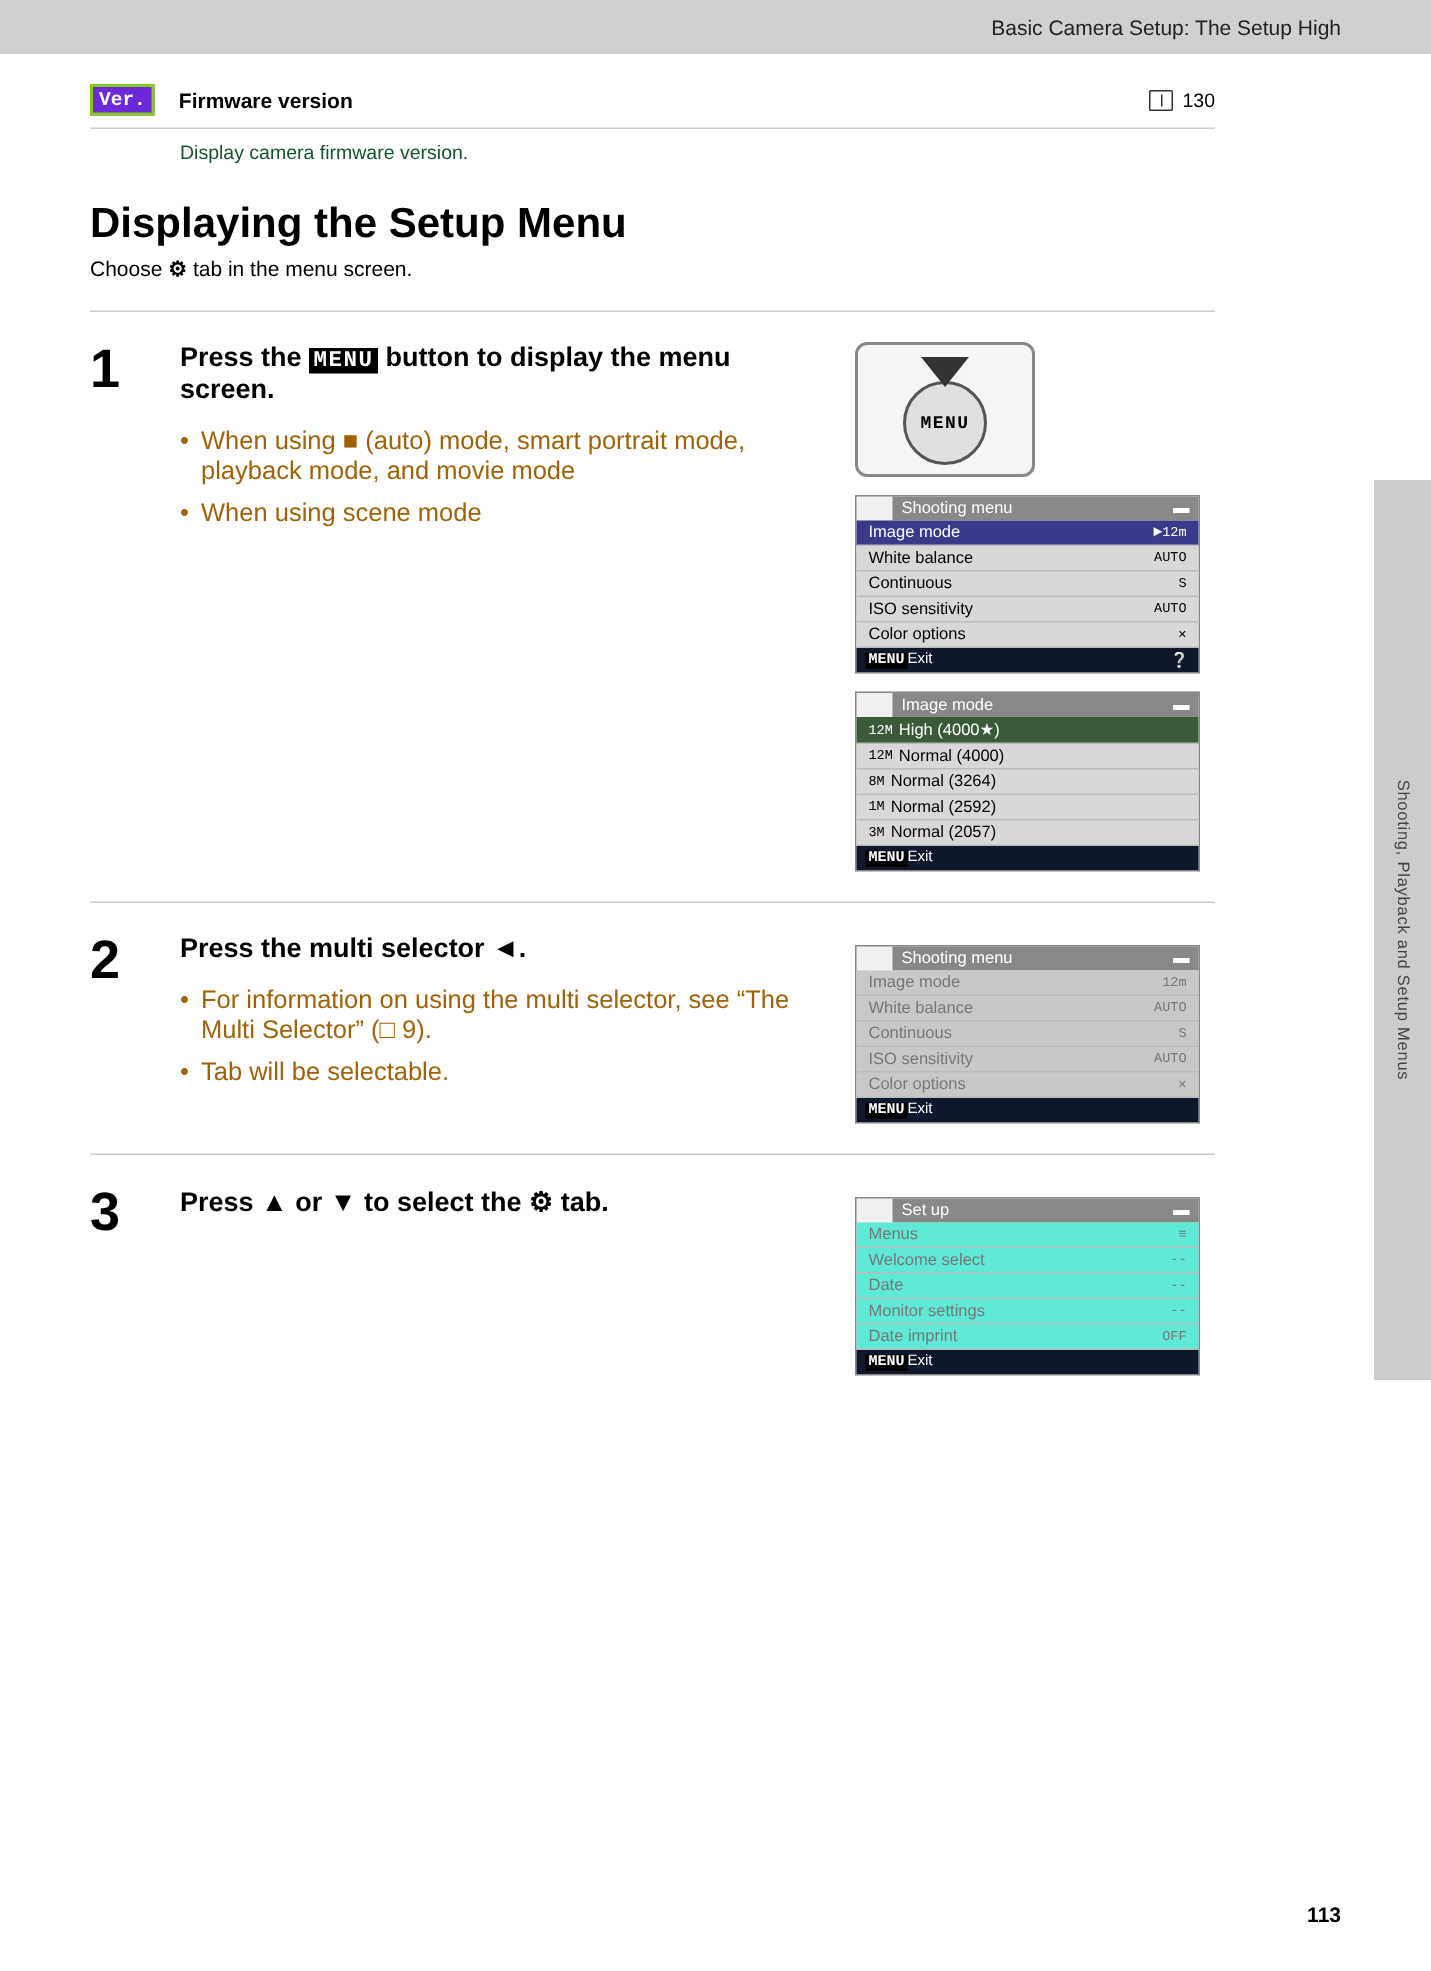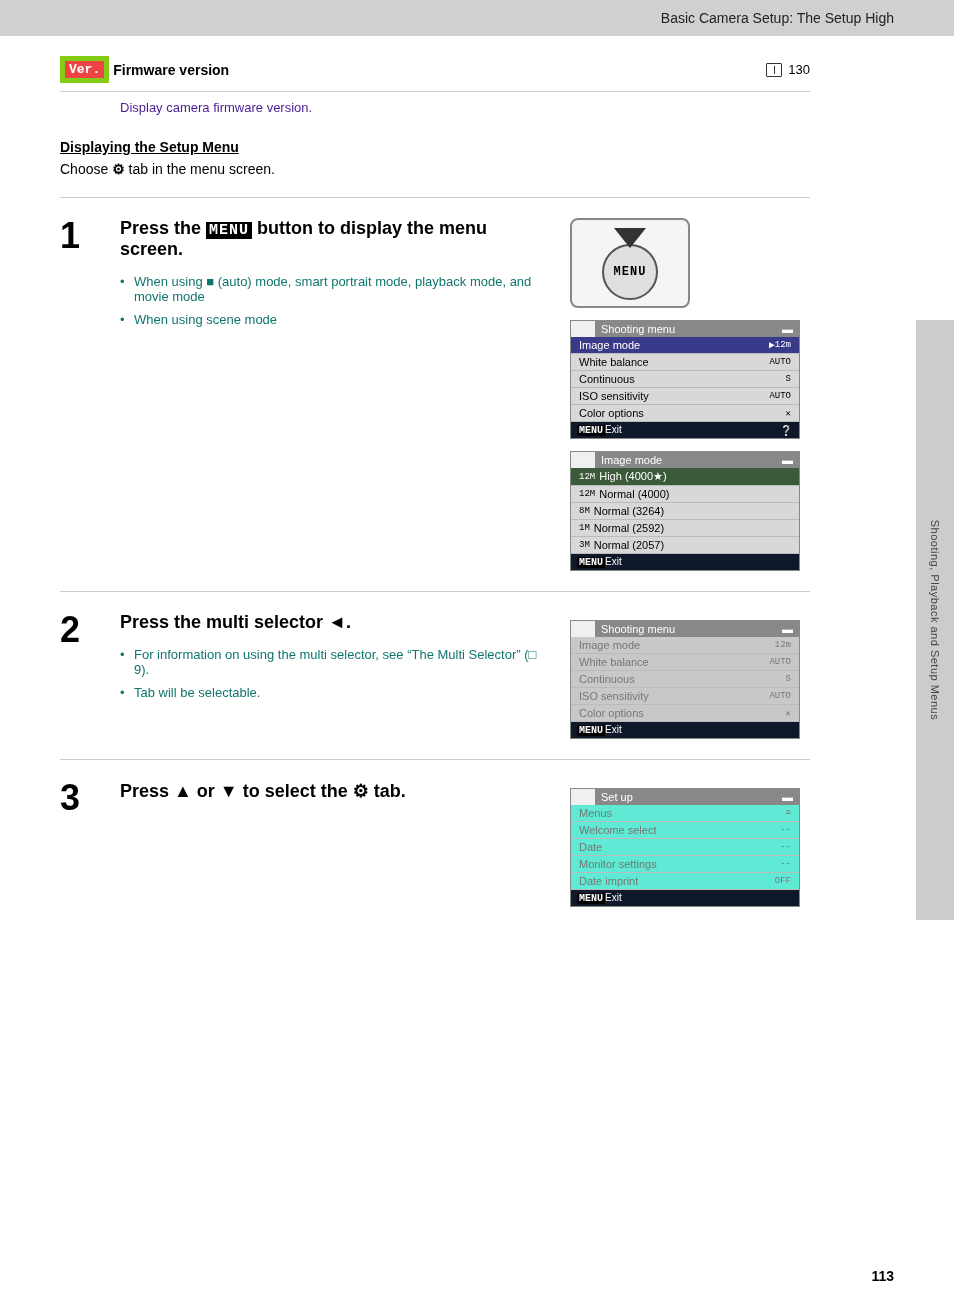--- a/index.html
+++ b/index.html
@@ -37,25 +37,25 @@
     .firmware-row {
       display: flex;
       align-items: center;
       border-bottom: 1px solid #ccc;
       padding-bottom: 8px;
       margin-bottom: 4px;
     }
     .firmware-icon {
       font-weight: bold;
       font-size: 15px;
-      margin-right: 4px;
+      margin-right: 16px;
       font-family: 'Courier New', monospace;
-      border: 5px solid #84cc16;
+      border: 2px solid #84cc16;
       padding: 1px 4px;
-      background: #ef4444;
+      background: #6d28d9;
       color: #fff;
       font-size: 13px;
     }
     .firmware-label {
       flex: 1;
       font-size: 14px;
       font-weight: bold;
     }
     .firmware-ref {
       font-size: 13px;
@@ -76,32 +76,31 @@
       content: '';
       position: absolute;
       left: 50%;
       top: 2px;
       bottom: 2px;
       width: 1px;
       background: #333;
     }
     .firmware-desc {
       font-size: 13px;
-      color: #4c1d95;
+      color: #14532d;
       padding: 4px 0 0 0;
       margin-left: 60px;
     }
 
     
     .section-title {
-      font-size: 14px;
+      font-size: 28px;
       font-weight: bold;
       margin-top: 24px;
       margin-bottom: 6px;
-      text-decoration: underline;
     }
     .section-subtitle {
       font-size: 14px;
       margin-bottom: 20px;
     }
 
     
     .steps-area {
       display: flex;
       flex-direction: column;
@@ -140,22 +139,22 @@
       color: #fff;
       padding: 0 3px;
       letter-spacing: 1px;
     }
 
     .step-bullets {
       list-style: none;
       padding: 0;
     }
     .step-bullets li {
-      font-size: 13px;
-      color: #0f766e;
+      font-size: 17px;
+      color: #a16207;
       padding: 4px 0;
       padding-left: 14px;
       position: relative;
     }
     .step-bullets li::before {
       content: '•';
       position: absolute;
       left: 0;
     }
 

